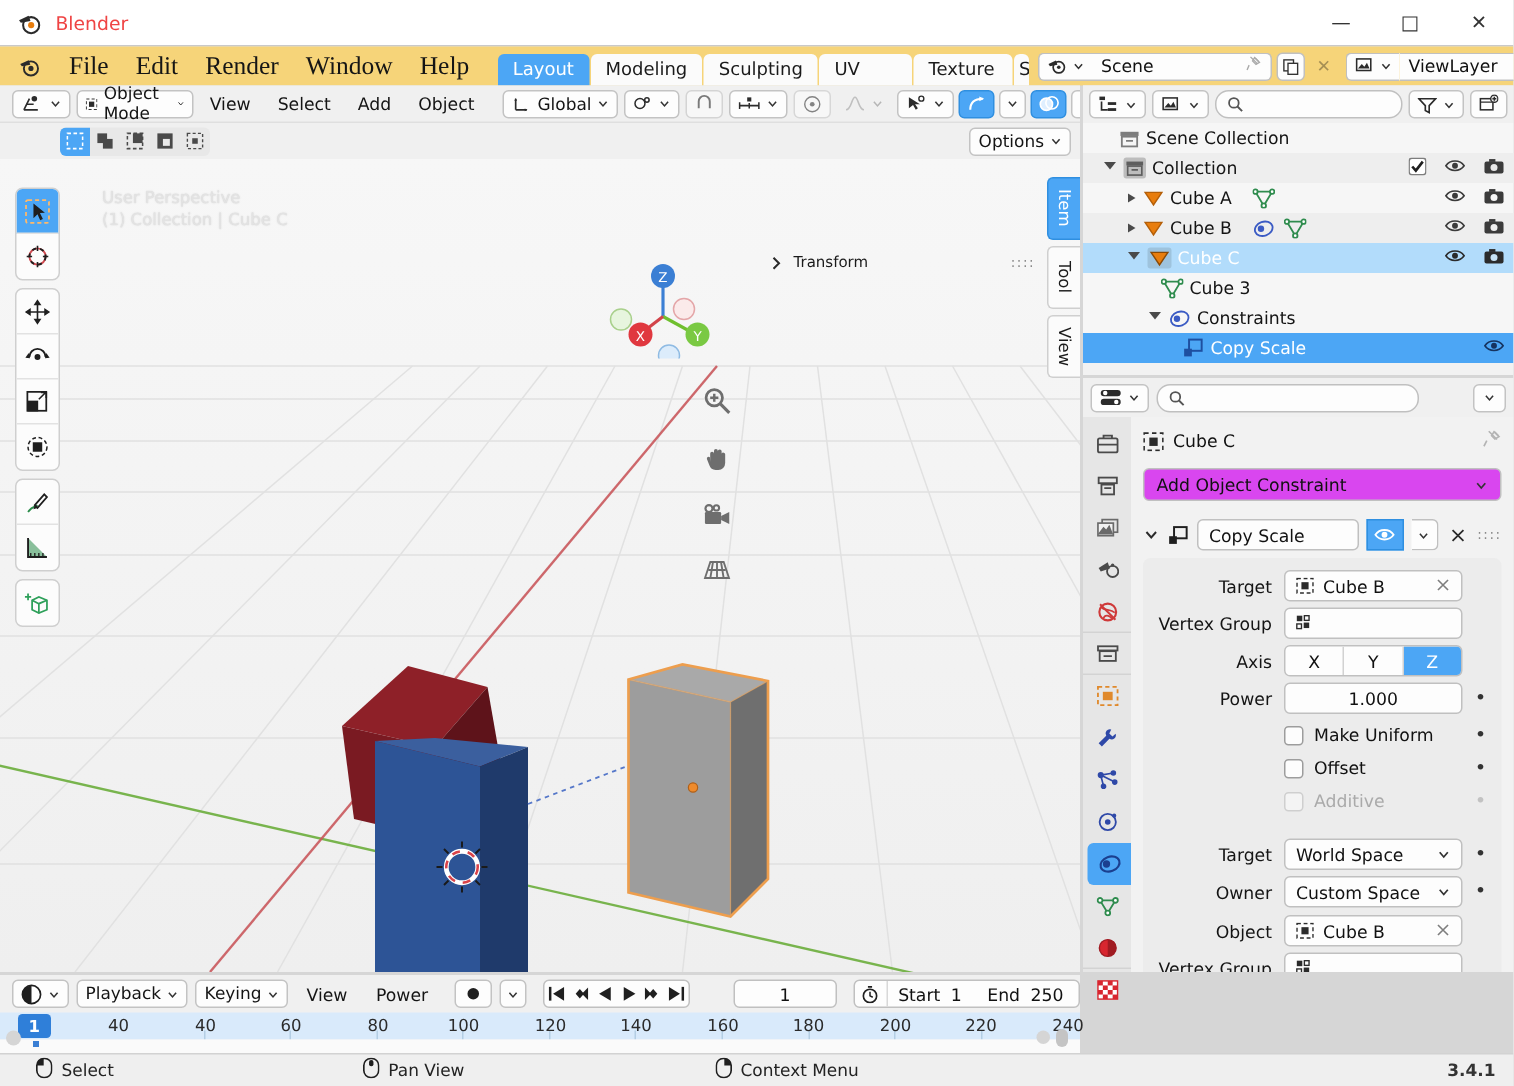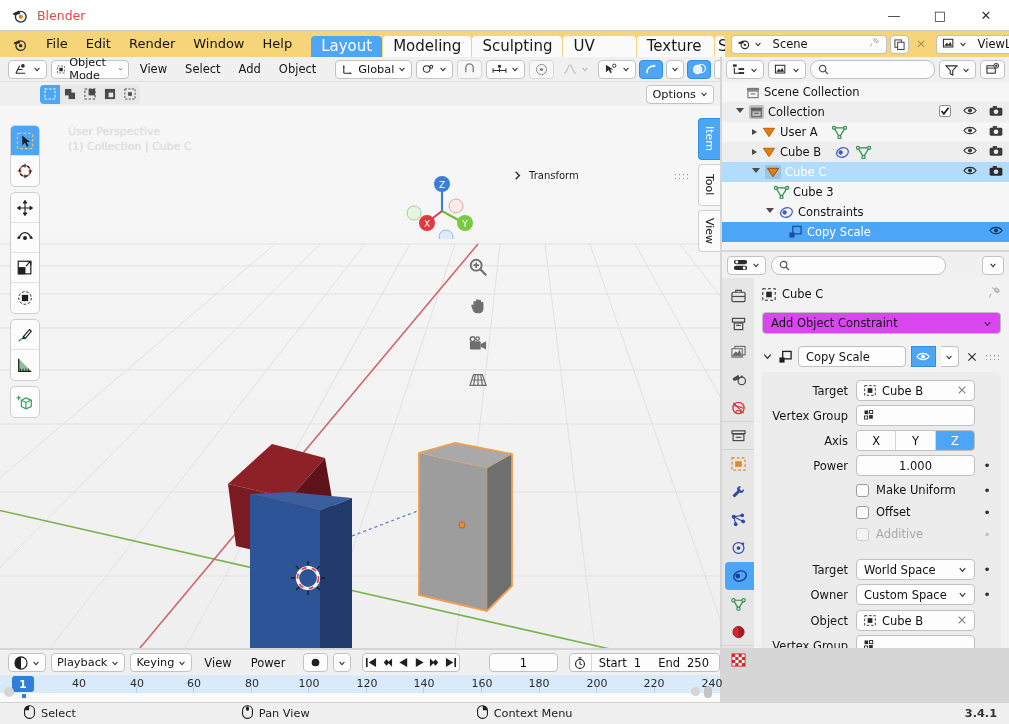--- a/index.html
+++ b/index.html
@@ -23,24 +23,24 @@
   .title-text { font-size:12.5px; color:#ef4444; }
   .win-btns { margin-left:auto; display:flex; height:31px; }
   .win-btn { width:46px; height:31px; display:flex; align-items:center; justify-content:center; font-size:13px; color:#333; }
 
   
   .topbar {
     position:absolute; left:0; top:31px; width:1009px; height:26px;
     background:#f6d479; display:flex; align-items:center;
   }
   .tb-logo { margin-left:12px; margin-right:10px; display:flex; align-items:center; }
-  .menu-item { padding:0 9px; height:26px; line-height:26px; font-size:13px; color:#151515; cursor:default; }
+  .menu-item { padding:0 9px; height:26px; line-height:26px; font-size:17px; color:#151515; cursor:default;font-family:Liberation Serif, serif; }
   .wsp-tabs { display:flex; align-items:flex-end; height:26px; margin-left:10px; }
   .wsp-tab {
-    height:21px; line-height:21px; padding:0 10px; font-size:15px;
+    height:21px; line-height:21px; padding:0 10px; font-size:12px;
     background:#fbfbfb; color:#1a1a1a; margin-right:1px;
     border-radius:4px 4px 0 0; align-self:flex-end;
   }
   .wsp-tab.active { background:#4ca6f5; color:#fff; }
   .wsp-tab.clipped { padding:0 3px; overflow:hidden; width:12px; }
   .tb-right { margin-left:auto; display:flex; align-items:center; height:26px; padding-right:6px; gap:0; }
   .ctl {
     height:19px; background:#fdfdfd; border:1px solid #c0c0c0; border-radius:4px;
     display:flex; align-items:center; font-size:11.5px; color:#141414;
   }
@@ -770,21 +770,21 @@
 
       <div class="out-row">
         <span style="width:30px"></span>
         <span class="tri"></span>
         <span style="width:5px"></span>
         <span style="display:flex">
           <svg width="14" height="14" viewBox="0 0 15 15">
               <path d="M1.5 3.5 L13.5 3.5 L7.5 12.5 Z" fill="#e87d0d" stroke="#b45f08" stroke-width="1"></path>
             </svg>
         </span>
-        <span class="out-label">User A</span>
+        <span class="out-label">Cube A</span>
         <span style="margin-left:14px;display:flex">
           <svg width="15" height="14" viewBox="0 0 16 15" fill="none" stroke="#2f8c4e" stroke-width="1.3">
               <path d="M2 3 L14 3 L8 13 Z"></path>
               <circle cx="2" cy="3" r="1.6" fill="#fff"></circle>
               <circle cx="14" cy="3" r="1.6" fill="#fff"></circle>
               <circle cx="8" cy="13" r="1.6" fill="#fff"></circle>
             </svg>
         </span>
         <span class="out-right">
           <span>

